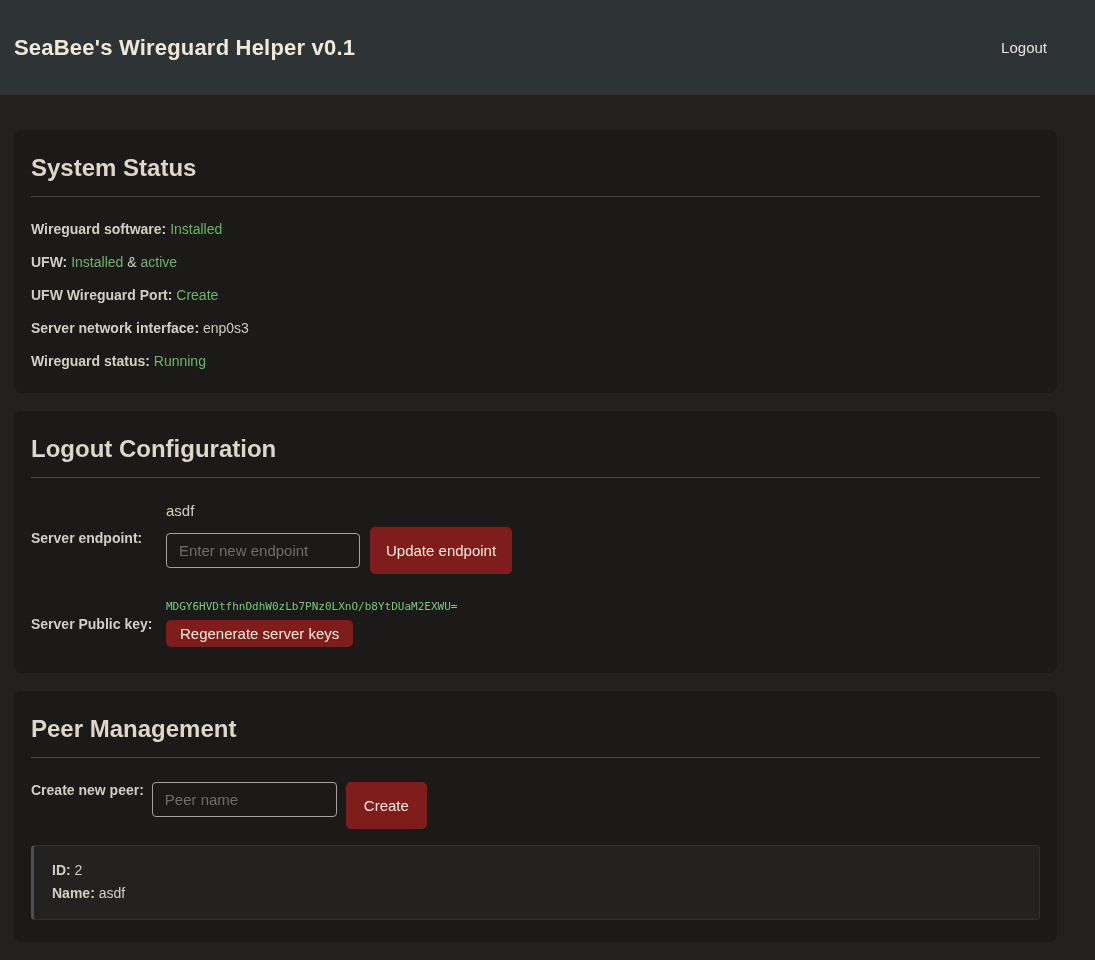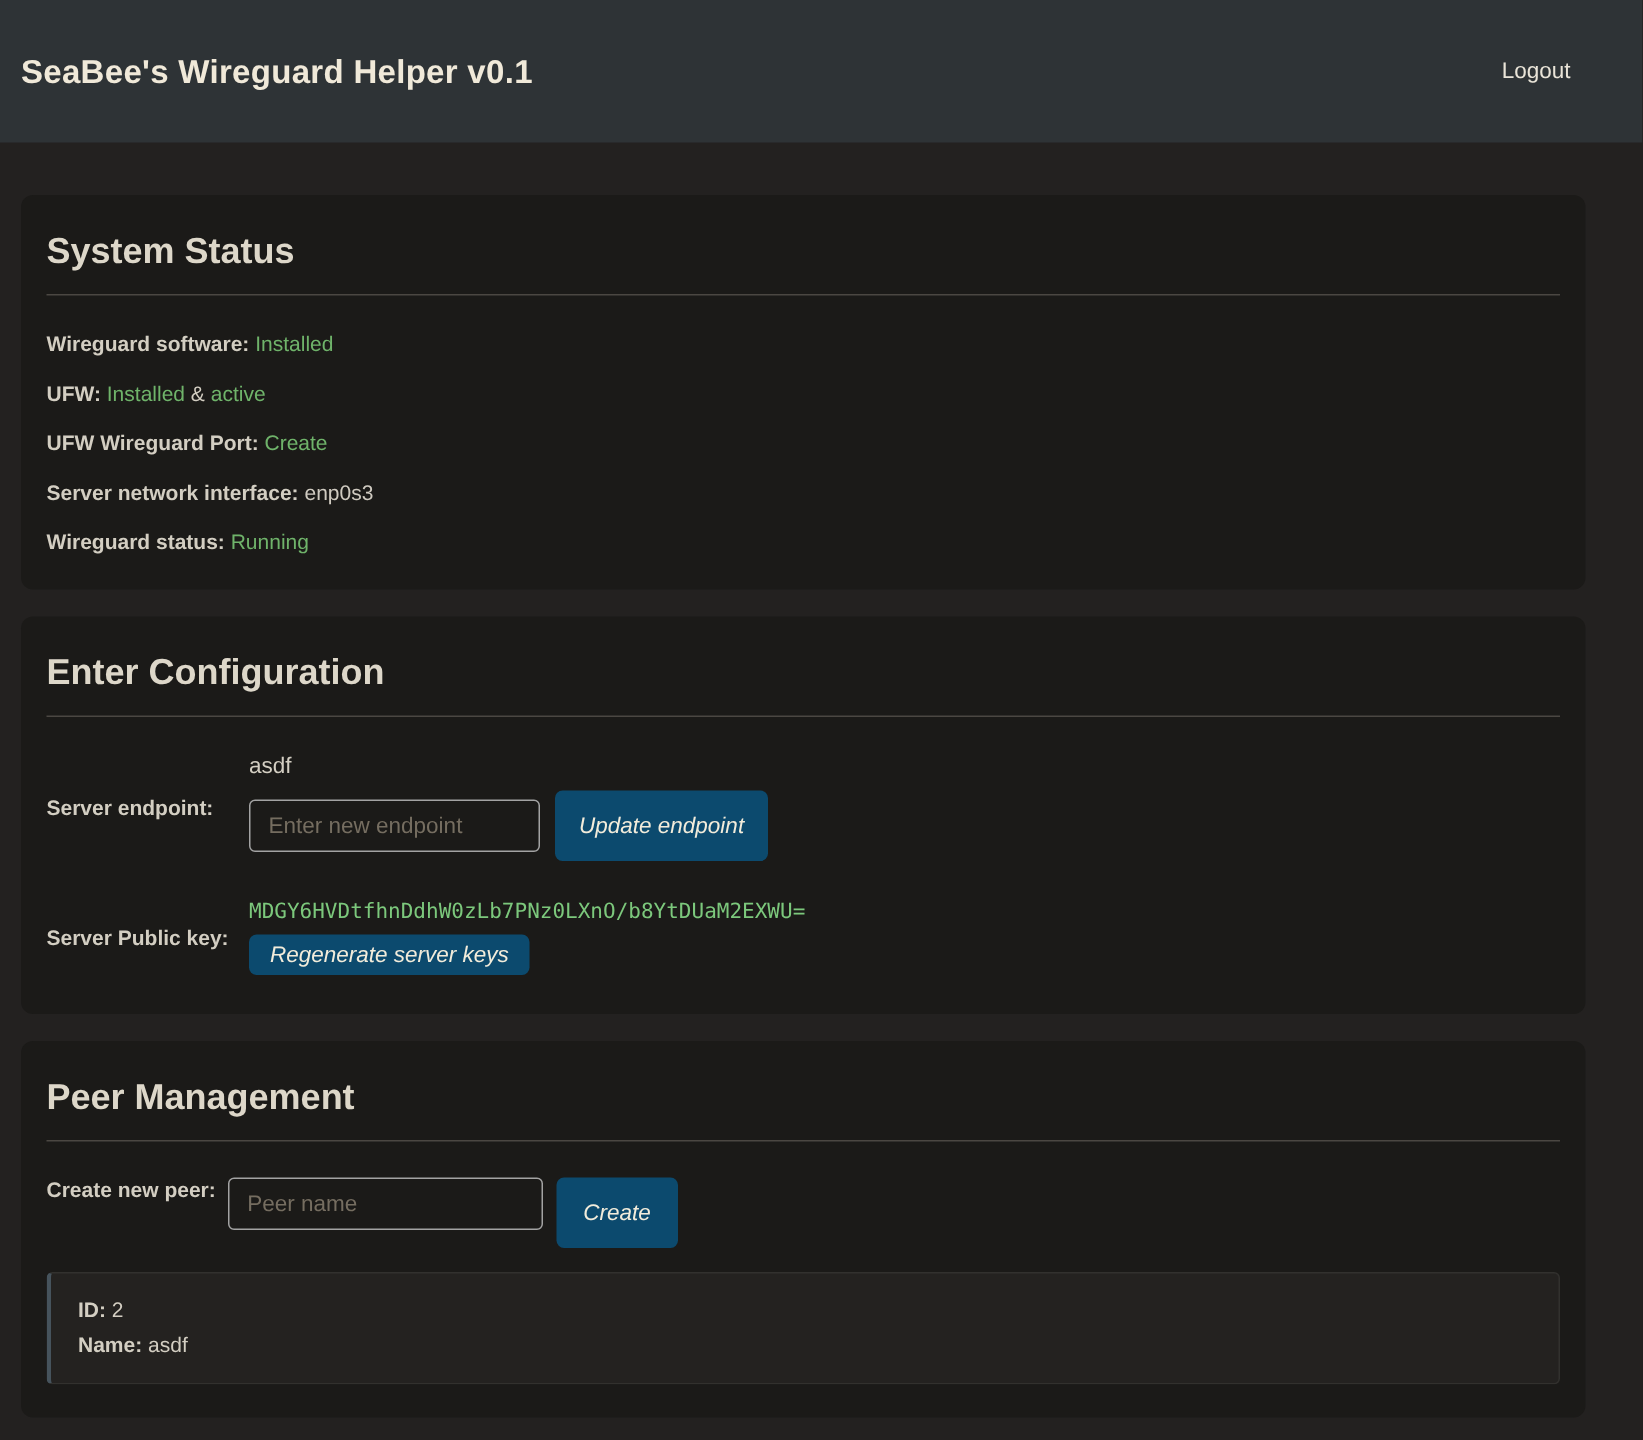--- a/index.html
+++ b/index.html
@@ -90,54 +90,53 @@
     border: 1px solid #a3a3a3;
     border-radius: 4px;
     padding: 6px 12px;
     color: #d3cec2;
     font-size: 15px;
     font-family: inherit;
     outline: none;
   }
   .text-input::placeholder { color: #756d60; }
   .btn {
-    background: #0c4a6e;
+    background: #7f1d1d;
     color: #f2ecdb;
     border: none;
     border-radius: 5px;
     font-size: 15px;
     font-family: inherit;
     padding: 15px 16px;
     margin-left: 10px;
     cursor: pointer;
-    font-style: italic;
   }
   .btn.small {
     padding: 5px 14px;
     margin-left: 0;
   }
   .mono-key {
     font-family: "DejaVu Sans Mono", monospace;
-    font-size: 14px;
+    font-size: 11px;
     color: #7cc87c;
     margin-bottom: 7px;
   }
   
   .peer-create-row {
     display: flex;
     align-items: flex-start;
     margin-bottom: 16px;
   }
   .peer-create-label {
     font-size: 14px;
     font-weight: 700;
     color: #d3cec2;
     margin-right: 8px;
   }
-  .peer-input { width: 210px; }
+  .peer-input { width: 185px; }
   .btn.create { padding: 15px 18px; margin-left: 9px; }
   .peer-item {
     margin-top: 8px;
     background: #242220;
     border: 1px solid #32312e;
     border-left: 3px solid #46535c;
     border-radius: 4px;
     padding: 16px 18px 18px;
     font-size: 14px;
     color: #d3cec2;
@@ -178,21 +177,21 @@
       <strong class="lbl">Server network interface:</strong>
       <span class="val plain">enp0s3</span>
     </p>
     <p class="status-line">
       <strong class="lbl">Wireguard status:</strong>
       <span class="val">Running</span>
     </p>
   </section>
 
   <section class="card">
-    <h2 class="card-title">Enter Configuration</h2>
+    <h2 class="card-title">Logout Configuration</h2>
     <hr>
 
     <div class="cfg-row">
       <div class="cfg-label">Server endpoint:</div>
       <div class="cfg-content">
         <div class="current-value">asdf</div>
         <div class="inline-form">
           <input type="text" class="text-input" placeholder="Enter new endpoint" style="">
           <button class="btn">Update endpoint</button>
         </div>

